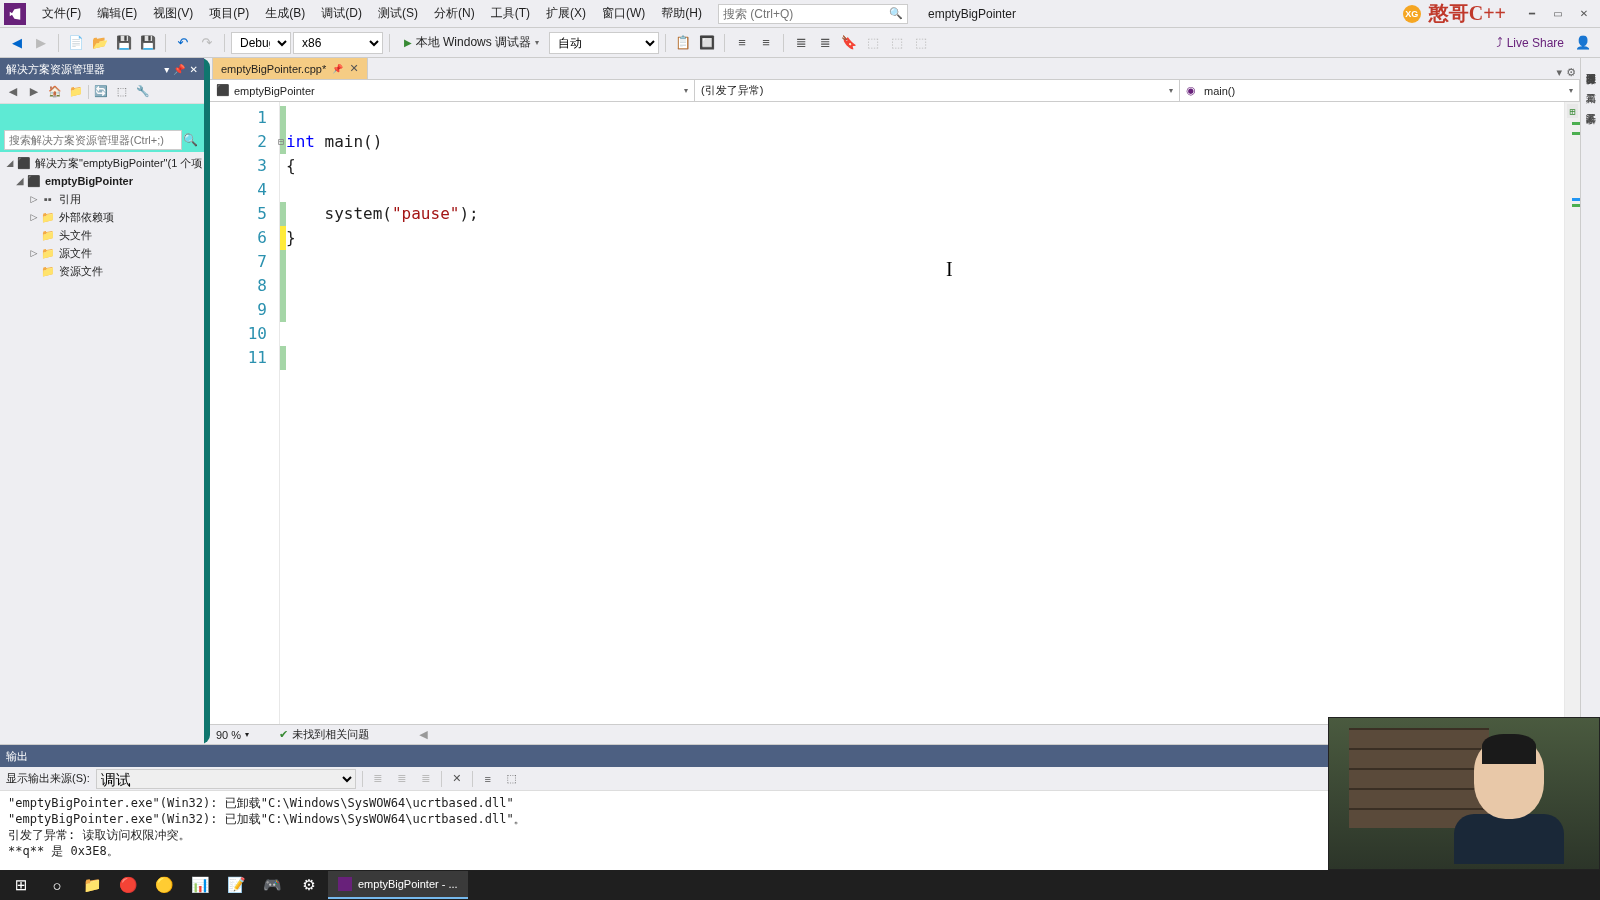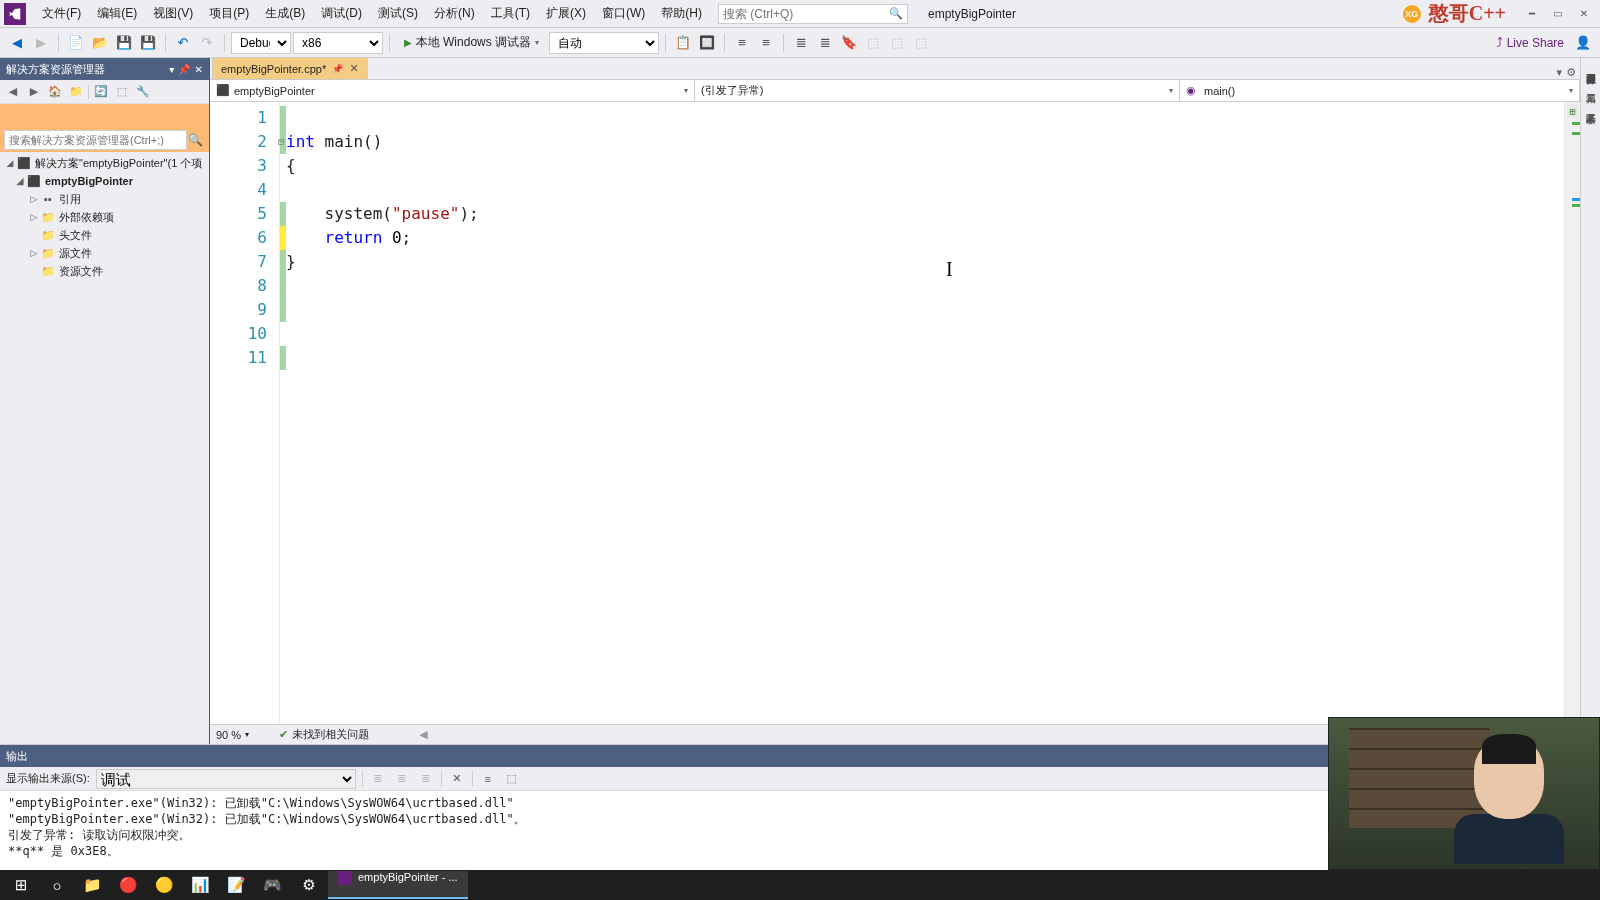--- a/index.html
+++ b/index.html
@@ -19,21 +19,21 @@
 .menubar .win-btn { width: 24px; height: 18px; display: flex; align-items: center; justify-content: center; color: #555; font-size: 10px; }
 .toolbar { height: 30px; background: #eeeef2; display: flex; align-items: center; padding: 0 6px; border-bottom: 1px solid #ccc; gap: 2px; }
 .toolbar .btn { width: 22px; height: 22px; display: flex; align-items: center; justify-content: center; color: #555; font-size: 13px; }
 .toolbar .sep { width: 1px; height: 18px; background: #ccc; margin: 0 4px; }
 .toolbar select { height: 22px; border: 1px solid #ccc; background: #fff; font-size: 12px; padding: 0 4px; }
 .toolbar .play-btn { display: flex; align-items: center; gap: 4px; padding: 0 8px; height: 22px; }
 .toolbar .play-icon { color: #388a34; font-size: 10px; }
 .toolbar .live-share { margin-left: auto; display: flex; align-items: center; gap: 4px; color: #68217a; padding: 0 6px; }
 .toolbar .ls-icon { font-size: 13px; }
 .main-area { display: flex; height: 686px; }
-.solution-panel { width: 210px; background: #fdba74; border-right: 1px solid #0f766e; display: flex; flex-direction: column; }
+.solution-panel { width: 210px; background: #5eead4; border-right: 6px solid #0f766e; display: flex; flex-direction: column; border-radius: 9px; }
 .panel-header { height: 22px; background: #4d6082; color: #fff; display: flex; align-items: center; padding: 0 6px; font-size: 11px; }
 .panel-header .pin-btns { margin-left: auto; display: flex; gap: 4px; font-size: 10px; }
 .panel-toolbar { height: 24px; background: #eeeef2; display: flex; align-items: center; padding: 0 4px; gap: 3px; border-bottom: 1px solid #ddd; }
 .panel-toolbar .pb { width: 18px; height: 18px; display: flex; align-items: center; justify-content: center; color: #666; font-size: 11px; }
 .panel-search { height: 24px; display: flex; align-items: center; padding: 2px 4px; margin-top: 24px; }
 .panel-search input { flex: 1; height: 20px; border: 1px solid #ccc; padding: 0 4px; font-size: 11px; }
 .panel-search .sb { width: 18px; height: 18px; color: #666; display: flex; align-items: center; justify-content: center; }
 .tree { flex: 1; padding: 2px 0; overflow: auto; background: #eeeef2; }
 .tree-item { display: flex; align-items: center; height: 18px; padding-left: 4px; font-size: 11px; cursor: default; }
 .tree-item .exp { width: 12px; color: #666; font-size: 9px; text-align: center; }
@@ -82,21 +82,21 @@
 .right-rail { width: 20px; background: #eeeef2; border-left: 1px solid #ccc; display: flex; flex-direction: column; align-items: center; padding-top: 4px; gap: 12px; }
 .right-rail .rr-item { writing-mode: vertical-rl; font-size: 10px; color: #444; padding: 4px 2px; }
 .output-panel { height: 156px; background: #eeeef2; border-top: 1px solid #ccc; display: flex; flex-direction: column; }
 .output-panel .panel-header { background: #4d6082; }
 .output-toolbar { height: 24px; display: flex; align-items: center; padding: 0 6px; gap: 6px; border-bottom: 1px solid #ddd; font-size: 11px; }
 .output-toolbar select { height: 20px; border: 1px solid #ccc; font-size: 15px; width: 260px; }
 .output-toolbar .ob { width: 18px; height: 18px; color: #555; display: flex; align-items: center; justify-content: center; }
 .output-body { flex: 1; background: #fff; font-family: "SimSun", monospace; font-size: 12px; padding: 4px 8px; line-height: 16px; overflow: auto; white-space: pre; }
 .taskbar { height: 30px; background: #1f1f1f; display: flex; align-items: center; padding: 0 4px; gap: 2px; position: absolute; bottom: 0; left: 0; right: 0; }
 .taskbar .tb-item { width: 34px; height: 28px; display: flex; align-items: center; justify-content: center; color: #fff; font-size: 15px; }
-.taskbar .tb-task { display: flex; align-items: flex-start; gap: 6px; background: #3a3a3a; height: 28px; padding: 0 10px; color: #fff; font-size: 11px; border-bottom: 2px solid #76b9ed; }
+.taskbar .tb-task { display: flex; align-items: center; gap: 6px; background: #3a3a3a; height: 28px; padding: 0 10px; color: #fff; font-size: 11px; border-bottom: 2px solid #76b9ed; }
 .taskbar .tb-task .vs-mini { width: 14px; height: 14px; background: #68217a; }
 .webcam { position: absolute; right: 0; bottom: 30px; width: 272px; height: 153px; background: linear-gradient(180deg, #4a5a3f 0%, #2c3529 100%); border: 1px solid #222; display: flex; }
 .webcam .shelf { position: absolute; left: 20px; top: 10px; width: 140px; height: 100px; background: repeating-linear-gradient(0deg, #5a4a3a 0, #5a4a3a 18px, #3a2f24 18px, #3a2f24 20px); }
 .webcam .person { position: absolute; right: 30px; bottom: 0; width: 120px; height: 130px; }
 .webcam .head { width: 70px; height: 80px; background: #e8c8a8; border-radius: 40% 40% 45% 45%; margin: 0 auto; position: relative; }
 .webcam .hair { position: absolute; top: -5px; left: 8px; right: 8px; height: 30px; background: #1a1a1a; border-radius: 40% 40% 0 0; }
 .webcam .body { width: 110px; height: 50px; background: #1a2838; margin: -5px auto 0; border-radius: 20px 20px 0 0; }
 </style>
 </head>
 <body>
@@ -295,21 +295,20 @@
           <div class="cb "></div>
           <div class="cb mod"></div>
         </div>
       <div class="code-lines" id="codelines">
         <span class="cursor">I</span>
           <div class="line"></div>
           <div class="line" style="position: relative;"><span class="collapse-marker">⊟</span><span class="kw">int</span> main()</div>
           <div class="line">{</div>
           <div class="line"></div>
           <div class="line">    system(<span class="str">"pause"</span>);</div>
-          <div class="line">    <span class="kw">return</span> <span class="num">0</span>;</div>
           <div class="line">}</div>
           <div class="line"></div>
           <div class="line"></div>
         </div>
       <div class="side-scroll-track">
         <div style="position:absolute;top:2px;left:2px;right:2px;height:14px;display:flex;align-items:center;justify-content:center;background:#e8e8e8;font-size:10px;color:#388a34">⊞</div>
         <div class="annot g" style="top:20px"></div>
         <div class="annot g" style="top:30px"></div>
         <div class="annot b" style="top:96px"></div>
         <div class="annot g" style="top:102px"></div>

